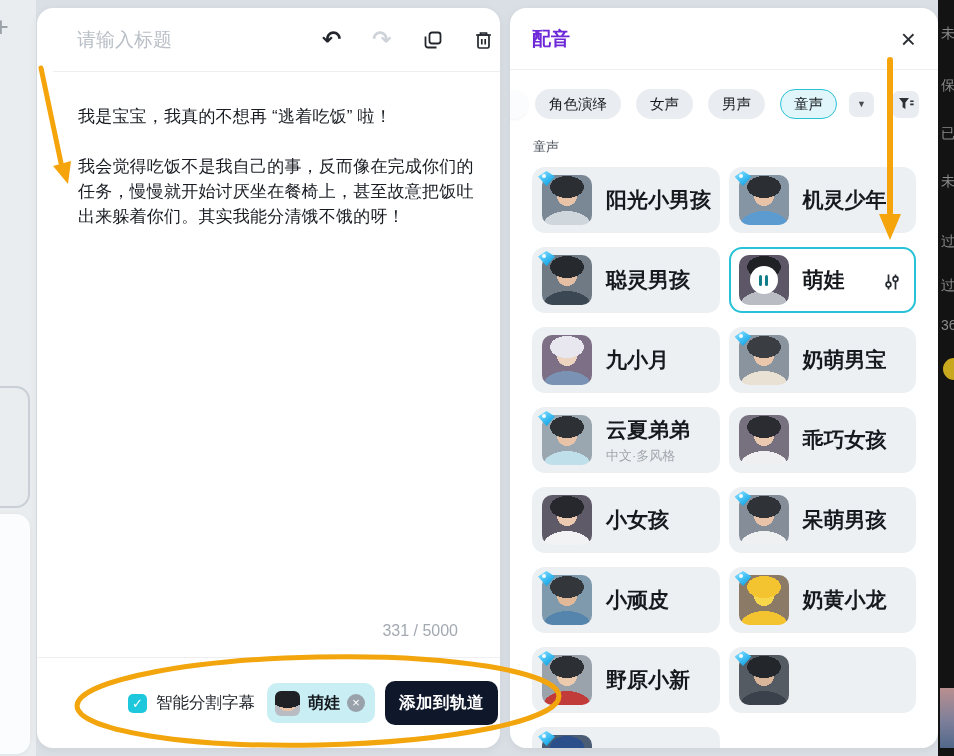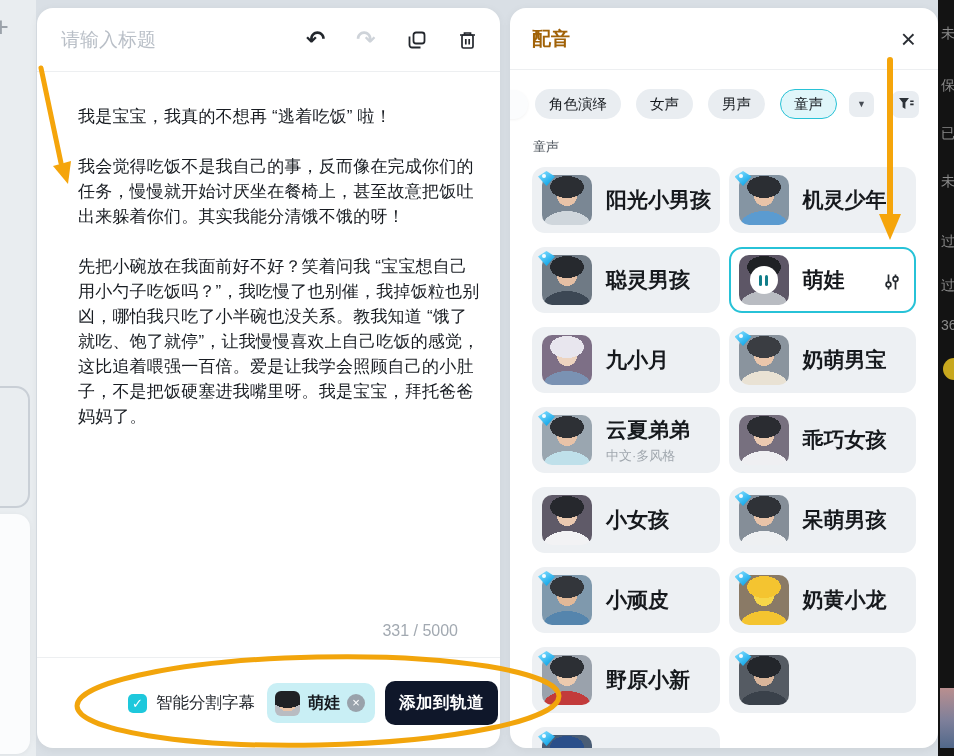--- a/index.html
+++ b/index.html
@@ -10,21 +10,21 @@
   #left-strip { position:absolute; left:0; top:0; width:36px; height:756px; background:#e9edf0; }
   #left-plus { position:absolute; left:-7px; top:12px; font-size:27px; color:#9ba2aa; font-weight:400; }
   #left-outline-box { position:absolute; left:-16px; top:386px; width:46px; height:122px;
     border:2px solid #c9cfd6; border-radius:14px; }
   #left-white-box { position:absolute; left:-18px; top:514px; width:48px; height:240px;
     background:#fbfcfd; border-radius:14px; box-shadow:0 1px 5px rgba(0,0,0,.05); }
 
   
   #editor { position:absolute; left:37px; top:8px; width:463px; height:740px;
     background:#fff; border-radius:16px; box-shadow:0 2px 10px rgba(0,0,0,.06); overflow:hidden; }
-  #editor-titlebar { position:absolute; left:0; top:0; width:100%; height:64px;
+  #editor-titlebar { position:absolute; left:16px; top:0; width:100%; height:64px;
     display:flex; align-items:center; padding:0 24px; border-bottom:1px solid #edeff1; }
   #title-input { border:none; outline:none; flex:1; font-size:19px; color:#30343a;
     font-family:inherit; background:transparent; }
   #title-input::placeholder { color:#b9bfc7; }
   .tb-icon { width:24px; height:24px; display:flex; align-items:center; justify-content:center;
     cursor:pointer; }
   .tb-icon + .tb-icon { margin-left:31px; }
   #undo-btn { font-size:23px; color:#22262c; font-weight:bold; }
   #redo-btn { font-size:23px; color:#ced3d9; font-weight:bold; }
 
@@ -47,21 +47,21 @@
     font-size:13px; line-height:17px; text-align:center; cursor:pointer; }
   #add-track-btn { margin-left:10px; height:44px; padding:0 14px; background:#0f172a;
     color:#fff; font-size:16.5px; font-weight:bold; border:none; border-radius:10px;
     cursor:pointer; font-family:inherit; letter-spacing:.5px; }
 
   
   #voice-panel { position:absolute; left:510px; top:8px; width:428px; height:740px;
     background:#fff; border-radius:16px; box-shadow:0 2px 10px rgba(0,0,0,.06); overflow:hidden; }
   #voice-header { position:absolute; left:0; top:0; width:100%; height:62px;
     display:flex; align-items:center; padding:0 22px; border-bottom:1px solid #edeff1; }
-  #voice-title { font-size:19px; font-weight:bold; color:#a16207; }
+  #voice-title { font-size:19px; font-weight:bold; color:#6d28d9; }
   #voice-close { margin-left:auto; font-size:26px; color:#2a2e34; cursor:pointer; line-height:1; }
 
   #filter-row { position:absolute; left:0; top:80px; width:100%; height:32px;
     display:flex; align-items:center; padding-left:25px; }
   #partial-pill { position:absolute; left:-14px; top:82px; width:32px; height:29px;
     background:#fbfcfd; border-radius:15px; box-shadow:0 1px 3px rgba(0,0,0,.05); }
   .pill { height:30px; padding:0 14px; border-radius:16px; background:#e9edf1;
     font-size:14.5px; font-weight:500; color:#15191e; display:flex; align-items:center;
     cursor:pointer; white-space:nowrap; flex:0 0 auto; }
   .pill + .pill { margin-left:15px; }
@@ -132,21 +132,20 @@
         <path d="M2 5 h15 M6.5 5 V3 h6 v2"></path>
         <rect x="4" y="5" width="11" height="13" rx="1.5"></rect>
         <path d="M7.8 9 v5.5 M11.2 9 v5.5"></path>
       </svg>
     </div>
   </div>
 
   <div id="text-body">
       <div class="para">我是宝宝，我真的不想再 “逃着吃饭” 啦！</div>
       <div class="para">我会觉得吃饭不是我自己的事，反而像在完成你们的任务，慢慢就开始讨厌坐在餐椅上，甚至故意把饭吐出来躲着你们。其实我能分清饿不饿的呀！</div>
-      <div class="para">先把小碗放在我面前好不好？笑着问我 “宝宝想自己用小勺子吃饭吗？”，我吃慢了也别催，我掉饭粒也别凶，哪怕我只吃了小半碗也没关系。教我知道 “饿了就吃、饱了就停”，让我慢慢喜欢上自己吃饭的感觉，这比追着喂强一百倍。爱是让我学会照顾自己的小肚子，不是把饭硬塞进我嘴里呀。我是宝宝，拜托爸爸妈妈了。</div>
     </div>
 
   <div id="char-counter">331 / 5000</div>
 
   <div id="editor-bottombar">
     <div id="smart-split-checkbox">✓</div>
     <div id="smart-split-label">智能分割字幕</div>
     <div id="voice-chip">
       <div class="chip-avatar" id="chip-avatar" style="background: radial-gradient(17px 11px at 50% 24%, rgb(31, 33, 37) 0px, rgb(31, 33, 37) 99%, transparent 100%), radial-gradient(10px at 50% 42%, rgb(232, 195, 168) 0px, rgb(232, 195, 168) 99%, transparent 100%), radial-gradient(24px 15px at 50% 102%, rgb(185, 188, 194) 0px, rgb(185, 188, 194) 99%, transparent 100%), linear-gradient(rgb(93, 86, 102), rgb(93, 86, 102));"></div>
       <span id="voice-chip-label">萌娃</span>

